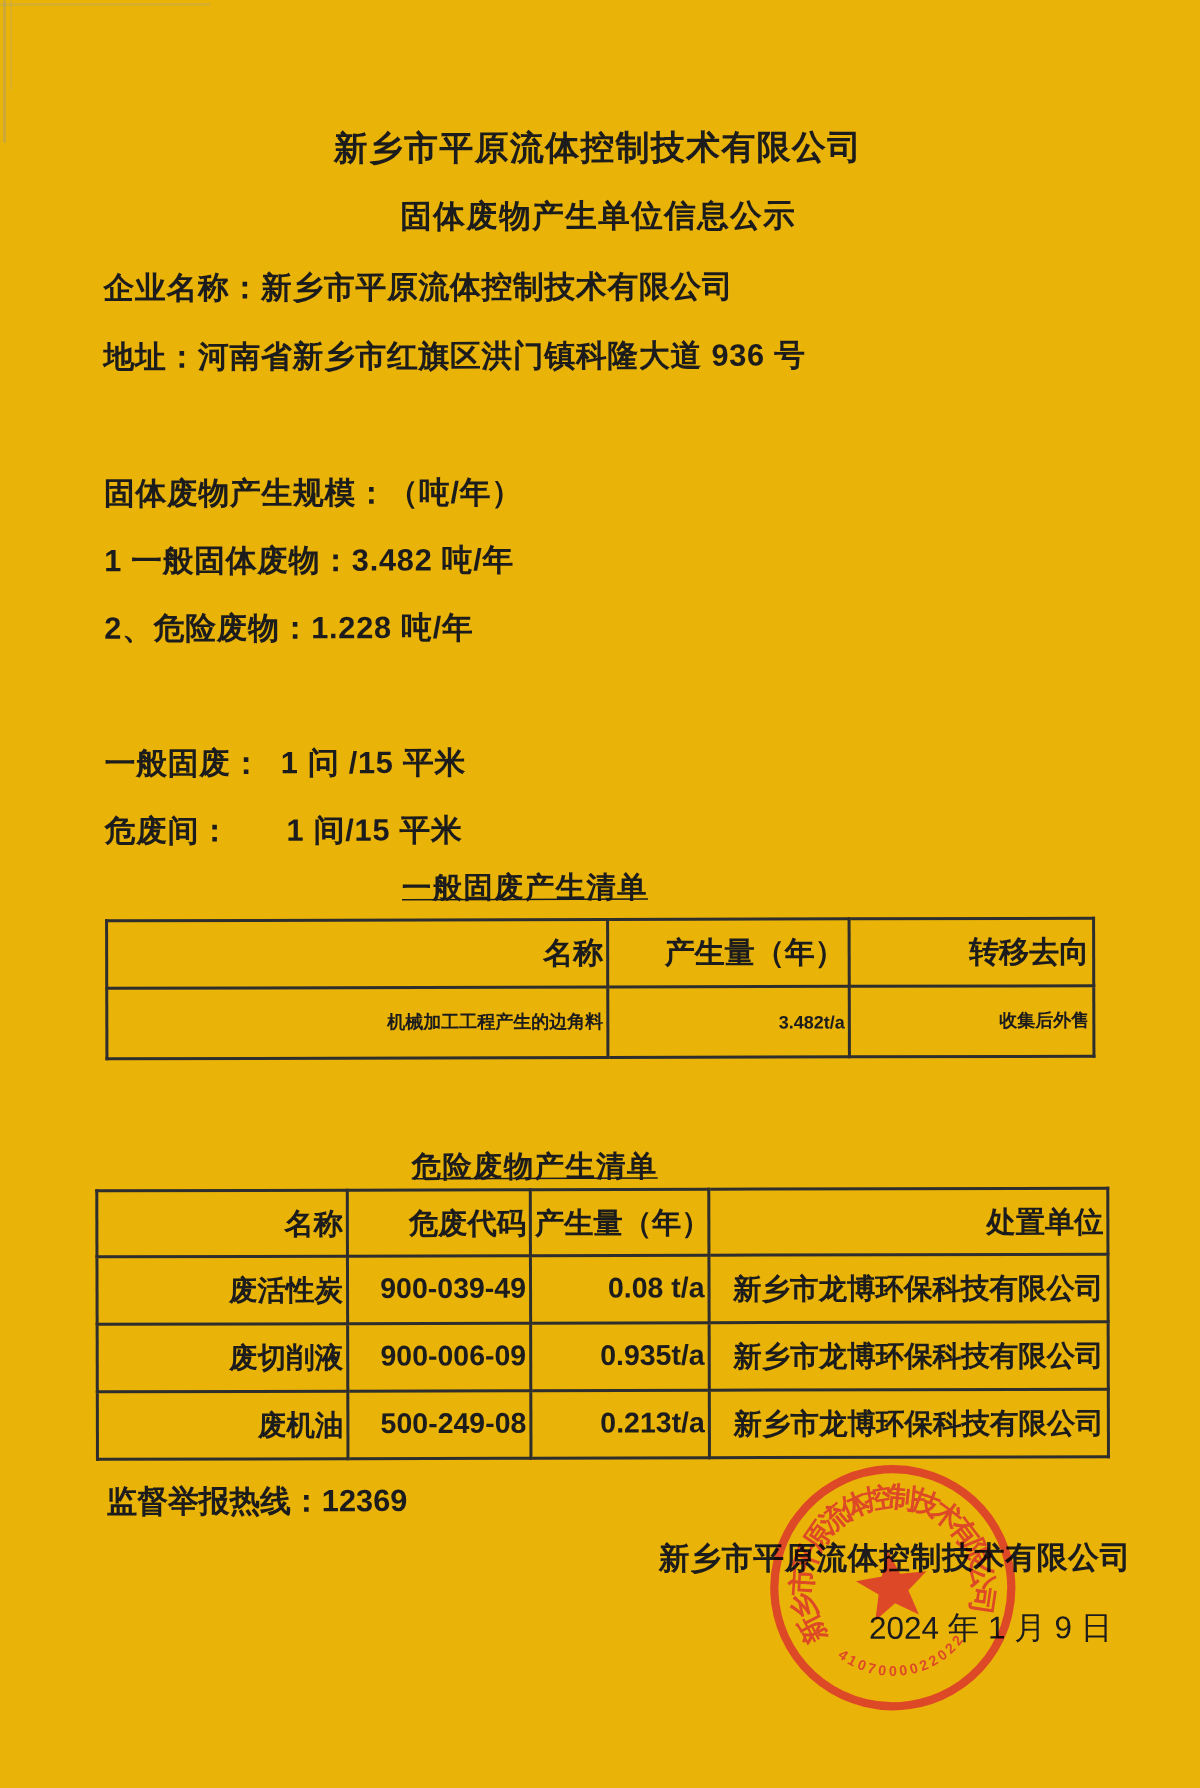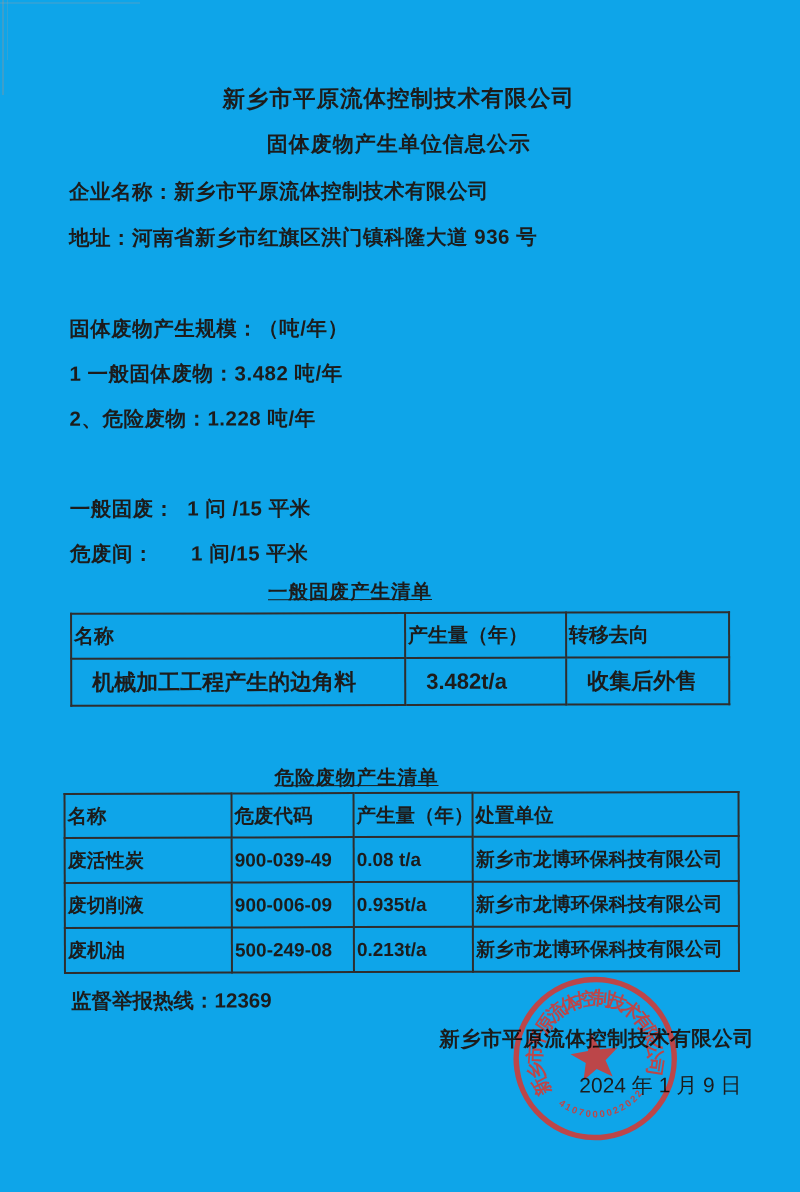--- a/index.html
+++ b/index.html
@@ -1,19 +1,19 @@
 <!DOCTYPE html>
 <html><head>
 <meta charset="utf-8">
 <style>
   html,body{margin:0;padding:0;background:#ffffff;}
   .page{
     position:relative;
     width:800px;height:1192px;
-    background:#0ea5e9;
+    background:#eab308;
     overflow:hidden;
     font-family:"Liberation Sans", sans-serif;
     color:#1c1c1c;
   }
   .content{position:absolute;inset:0;transform:rotate(-0.15deg);}
   .doc-title{
     position:absolute;top:83px;left:0;width:100%;
     text-align:center;font-size:22.5px;font-weight:700;letter-spacing:1px;
   }
   .doc-subtitle{
@@ -25,26 +25,26 @@
     font-size:20.5px;font-weight:600;white-space:pre;letter-spacing:0.5px;
   }
   .tbl-heading{
     position:absolute;font-size:19.5px;font-weight:700;letter-spacing:1px;white-space:pre;text-decoration:underline;
   }
   table.doc-table{
     position:absolute;border-collapse:collapse;table-layout:fixed;
     background:transparent;
   }
   table.doc-table th, table.doc-table td{
-    border:2px solid #2e2e2e;text-align:left;vertical-align:middle;
+    border:2px solid #2e2e2e;text-align:right;vertical-align:middle;
     font-weight:600;padding:0 2px;white-space:nowrap;overflow:hidden;
   }
   #general-table{top:612px;left:70px;width:658px;}
   #general-table th{height:43px;font-size:20px;}
-  #general-table td{height:45px;font-size:22px;padding-left:20px;}
+  #general-table td{height:45px;font-size:12px;padding-left:20px;}
   #hazard-table{top:792px;left:63px;width:674px;}
   #hazard-table th{height:42px;font-size:19.5px;}
   #hazard-table td{height:43px;font-size:19px;}
   .hotline{position:absolute;left:70px;top:986px;font-size:20.5px;font-weight:600;}
   .signature{position:absolute;left:438px;top:1025px;font-size:20.5px;font-weight:600;letter-spacing:0.5px;}
   .date{position:absolute;left:578px;top:1072px;font-size:21px;font-weight:400;white-space:pre;}
   .seal{
     position:absolute;left:484px;top:949px;width:220px;height:220px;
     mix-blend-mode:multiply;opacity:0.85;transform:rotate(-8deg);
   }

